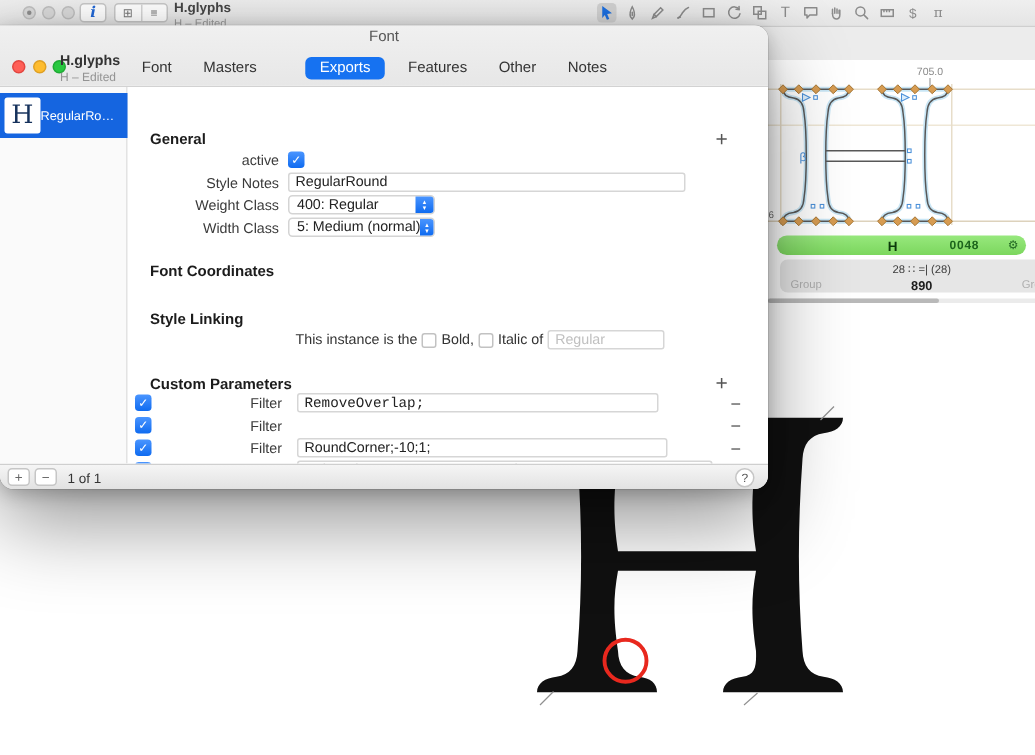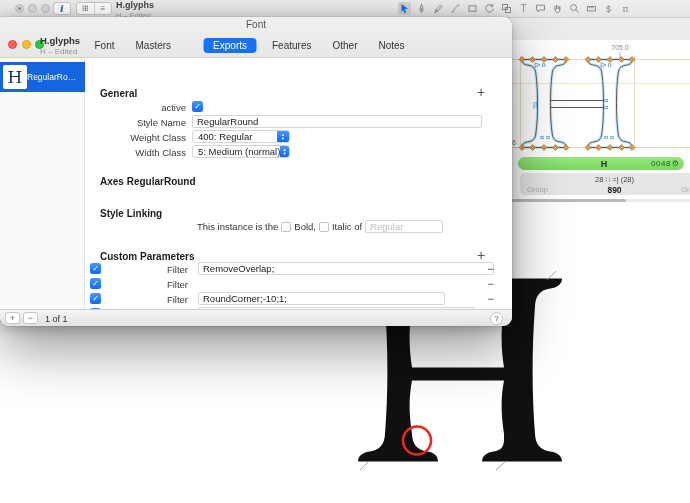--- a/index.html
+++ b/index.html
@@ -27,21 +27,21 @@
   .tool{width:13px;height:13px;display:flex;align-items:center;justify-content:center;
     font-size:9px;color:#8b8b8b;border-radius:3px;}
   .tool.sel{background:#d2d2d2;}
   .tool svg{display:block;}
   
   .canvas{position:absolute;left:0;top:40px;width:690px;height:463px;background:#fff;z-index:1;}
   .editor-svg{position:absolute;left:506px;top:42px;z-index:2;}
   .glyphbar{position:absolute;left:518px;top:157px;width:166px;height:13px;border-radius:6.5px;z-index:2;
     background:linear-gradient(#97e87d,#7cd75e);display:flex;align-items:center;box-sizing:border-box;padding:0 5px;}
   .glyphbar .g{flex:1;text-align:center;font-size:9px;font-weight:bold;color:#0b3a0b;padding-left:34px;}
-  .glyphbar .u{font-size:8px;font-weight:normal;color:#1c651c;letter-spacing:.5px;margin-right:1px;}
+  .glyphbar .u{font-size:8px;font-weight:bold;color:#1c651c;letter-spacing:.5px;margin-right:19px;}
   .glyphbar .gear{font-size:8px;color:#256b25;line-height:1;}
   .metricsbox{position:absolute;left:520px;top:173px;width:189px;height:22px;background:#e6e6e6;border-radius:5px;z-index:2;}
   .metricsbox .l1{position:absolute;left:0;top:2px;width:100%;text-align:center;font-size:7.5px;color:#3c3c3c;}
   .metricsbox .grp{position:absolute;top:12px;font-size:7.5px;color:#aeaeae;}
   .metricsbox .gl{left:7px;} .metricsbox .gr{right:7px;}
   .metricsbox .w{position:absolute;top:11.5px;width:100%;text-align:center;font-size:8.5px;font-weight:bold;color:#1d1d1d;}
   .hscroll{position:absolute;left:512px;top:199px;width:178px;height:3px;background:#ebebeb;z-index:2;}
   .hscroll .thumb{position:absolute;left:0;top:0;height:3px;width:114px;background:#b9b9b9;border-radius:1.5px;}
   .bigH{position:absolute;left:345px;top:265px;z-index:3;}
   
@@ -335,61 +335,61 @@
       </div>
 
       <div class="hd" style="top:30px;">General</div>
       <div class="addbtn" style="top:27px;">+</div>
 
       <div class="lbl" style="top:44px;">active</div>
       <div class="chk" style="left:192px;top:43px;">
           <span>✓</span>
         </div>
 
-      <div class="lbl" style="top:59px;">Style Name</div>
-      <input class="fld" style="left: 192px; top: 57px; width: 290px;" readonly="" value="RegularRound">
+      <div class="lbl" style="top:59px;">Style Notes</div>
+      <input class="fld" style="left: 192px; top: 57px; width: 265px;" readonly="" value="RegularRound">
 
       <div class="lbl" style="top:74px;">Weight Class</div>
       <div class="popup" style="left:192px;top:72px;width:98px;">
         <span class="v">400: Regular</span>
         <span class="ch">
           <span>▴</span>
             <span>▾</span>
           </span>
       </div>
 
       <div class="lbl" style="top:89px;">Width Class</div>
       <div class="popup" style="left:192px;top:87px;width:98px;">
         <span class="v">5: Medium (normal)</span>
         <span class="ch">
           <span>▴</span>
             <span>▾</span>
           </span>
       </div>
 
-      <div class="hd" style="top:118px;">Axes RegularRound</div>
+      <div class="hd" style="top:118px;">Font Coordinates</div>
 
       <div class="hd" style="top:150px;">Style Linking</div>
       <div class="linkrow" style="top:162px;">
         <span>This instance is the</span>
         <span class="chk-empty"></span>
         <span>Bold,</span>
         <span class="chk-empty"></span>
         <span>Italic of</span>
         <input class="fld" style="position: static; width: 78px;" readonly="" placeholder="Regular">
       </div>
 
       <div class="hd" style="top:193px;">Custom Parameters</div>
       <div class="addbtn" style="top:190px;">+</div>
 
       <div class="chk" style="left:90px;top:205px;">
           <span>✓</span>
         </div>
       <div class="prow-lbl" style="top:206px;">Filter</div>
-      <input class="fld" style="left: 198px; top: 204px; width: 296px;" readonly="" value="RemoveOverlap;">
+      <input class="fld" style="left: 198px; top: 204px; width: 241px; font-family: Liberation Mono, monospace;" readonly="" value="RemoveOverlap;">
       <div class="rmbtn" style="top:205px;">−</div>
 
       <div class="chk" style="left:90px;top:220px;">
           <span>✓</span>
         </div>
       <div class="prow-lbl" style="top:221px;">Filter</div>
       <div class="rmbtn" style="top:220px;">−</div>
 
       <div class="chk" style="left:90px;top:235px;">
           <span>✓</span>

